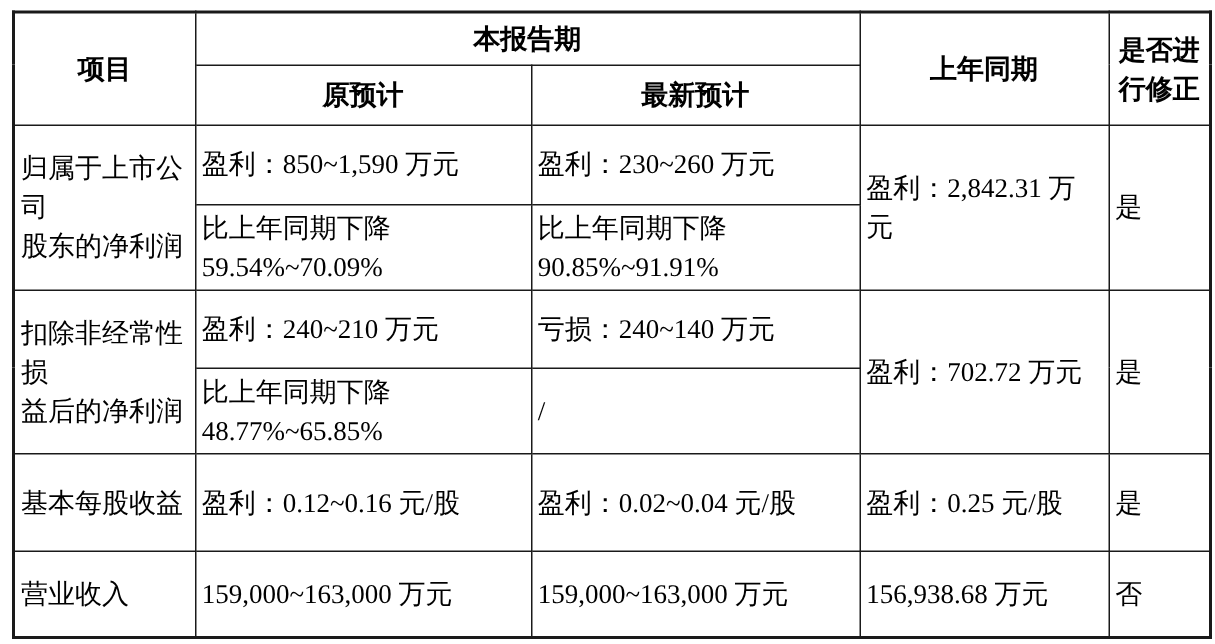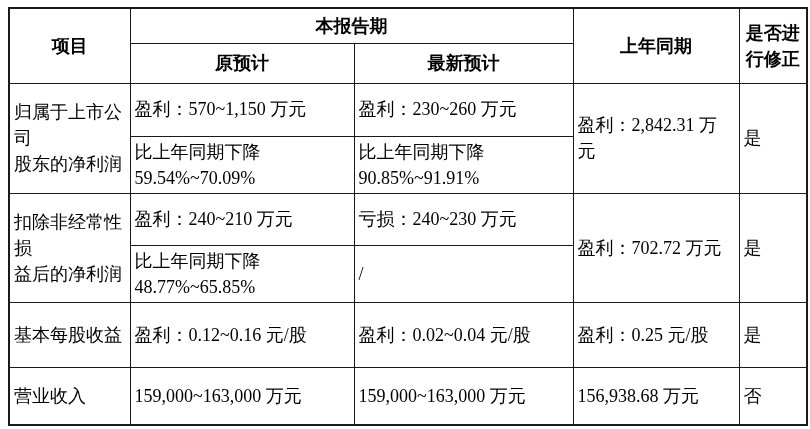--- a/index.html
+++ b/index.html
@@ -75,36 +75,36 @@
       </tr>
       <tr class="h-head2">
         <th>原预计</th>
         <th>最新预计</th>
       </tr>
     </thead>
     <tbody>
       <tr class="h-r1a">
         <td rowspan="2">归属于上市公司
 股东的净利润</td>
-        <td>盈利：570~1,150 万元</td>
+        <td>盈利：850~1,590 万元</td>
         <td>盈利：230~260 万元</td>
         <td rowspan="2">盈利：2,842.31 万元</td>
         <td rowspan="2">是</td>
       </tr>
       <tr class="h-r1b">
         <td>比上年同期下降
 59.54%~70.09%</td>
         <td>比上年同期下降
 90.85%~91.91%</td>
       </tr>
       <tr class="h-r2a">
         <td rowspan="2">扣除非经常性损
 益后的净利润</td>
         <td>盈利：240~210 万元</td>
-        <td>亏损：240~230 万元</td>
+        <td>亏损：240~140 万元</td>
         <td rowspan="2">盈利：702.72 万元</td>
         <td rowspan="2">是</td>
       </tr>
       <tr class="h-r2b">
         <td>比上年同期下降
 48.77%~65.85%</td>
         <td>/</td>
       </tr>
       <tr class="h-r3">
         <td>基本每股收益</td>

